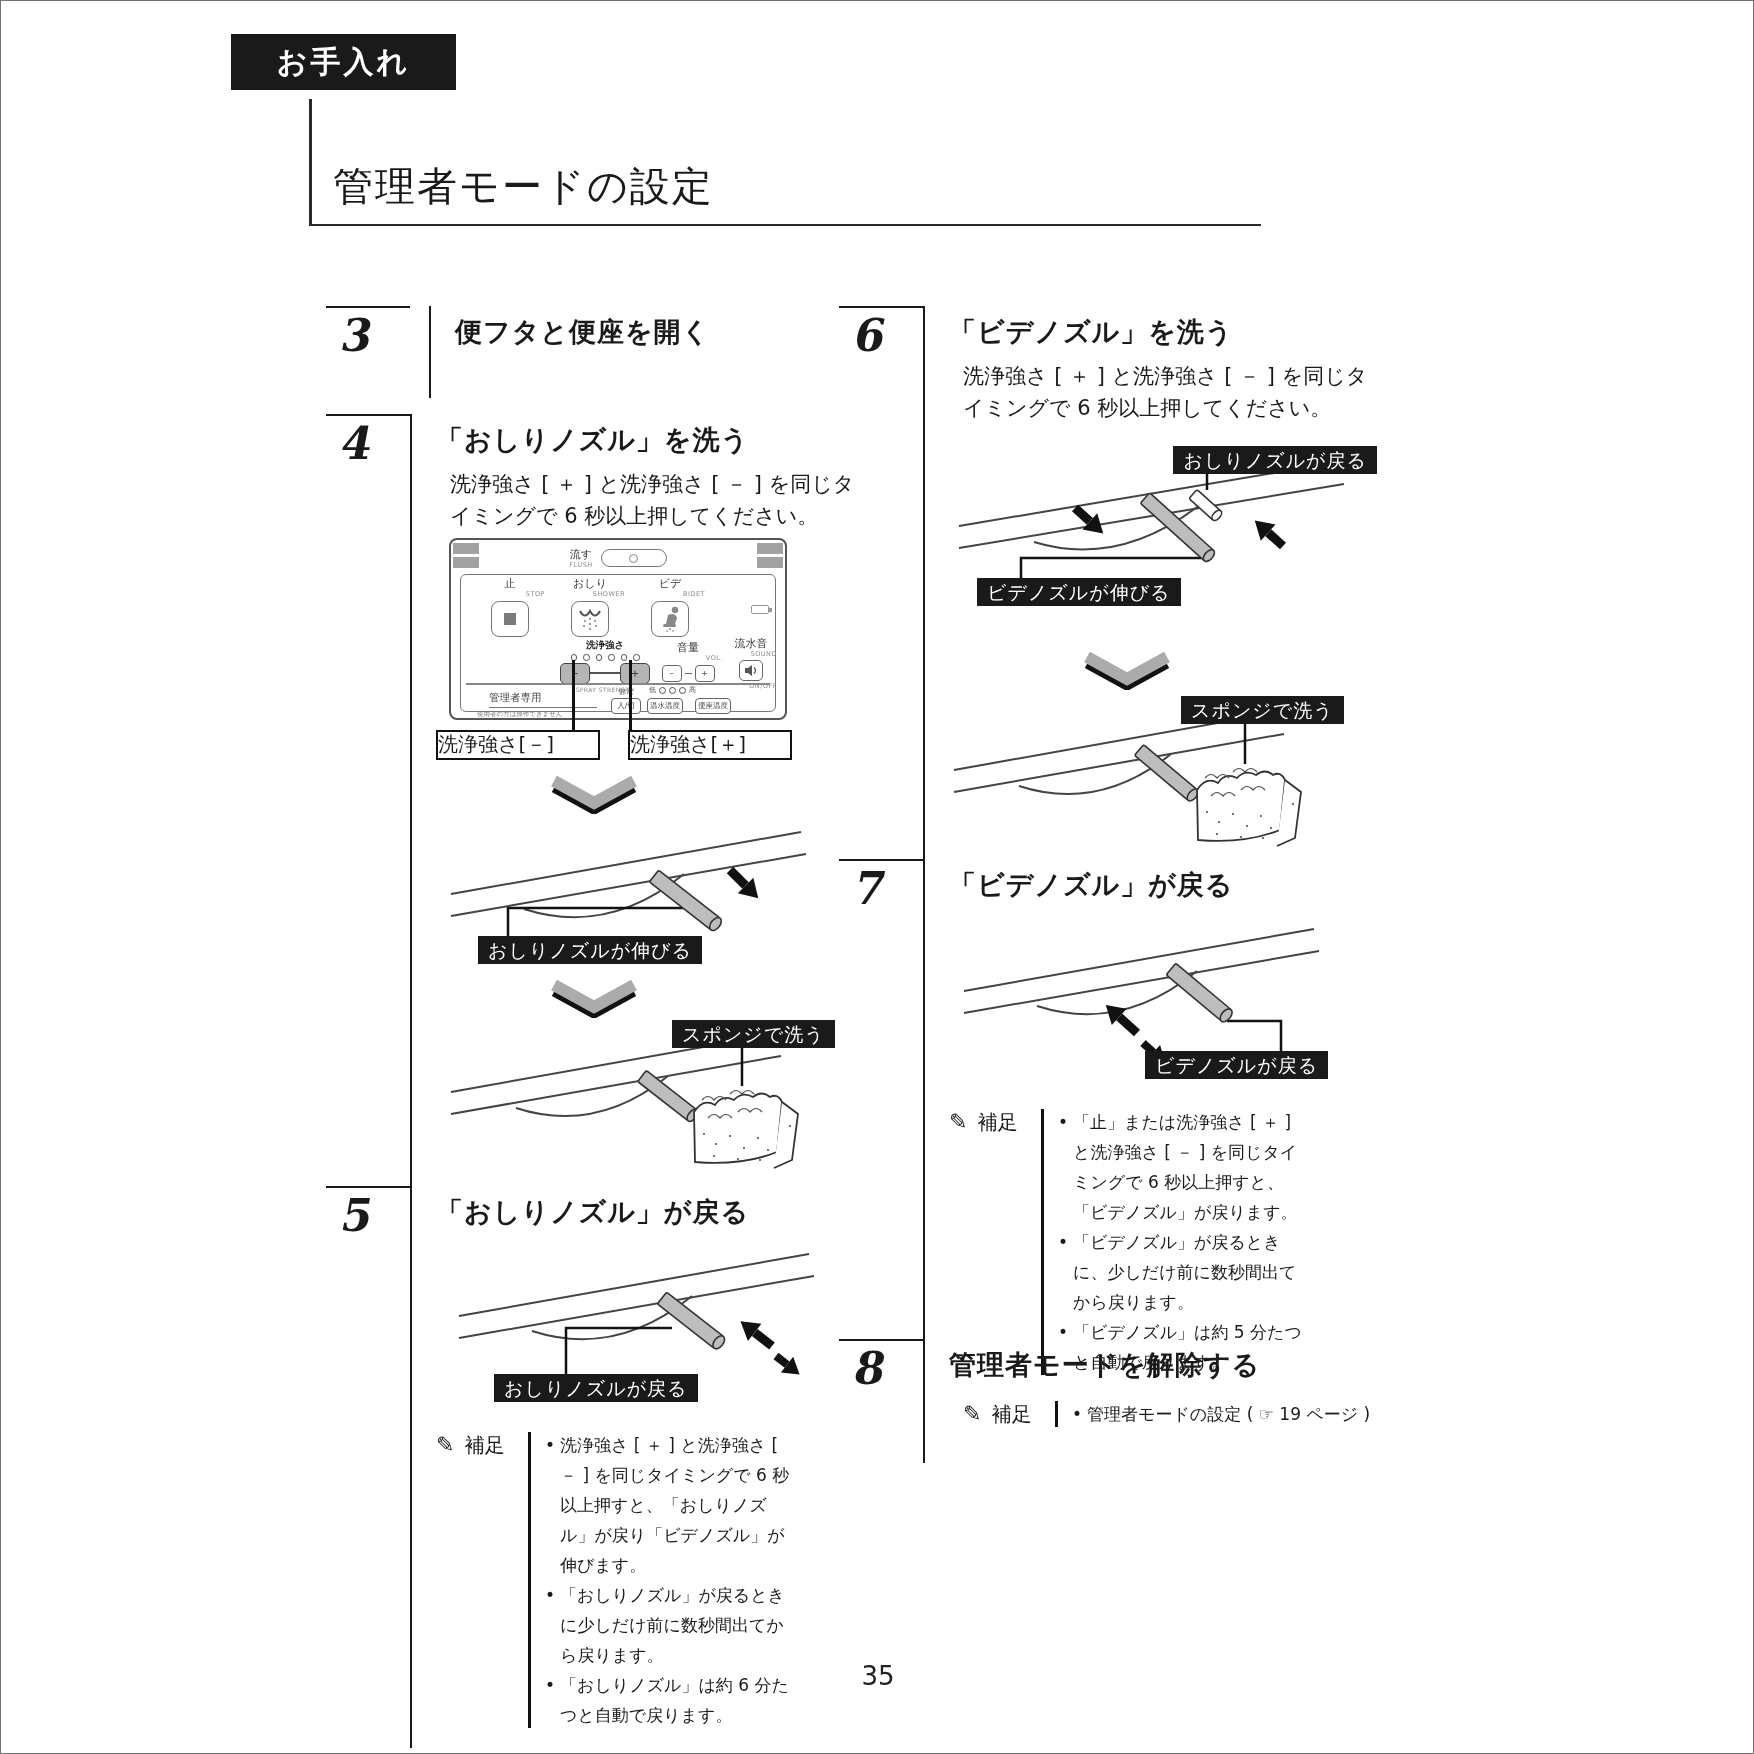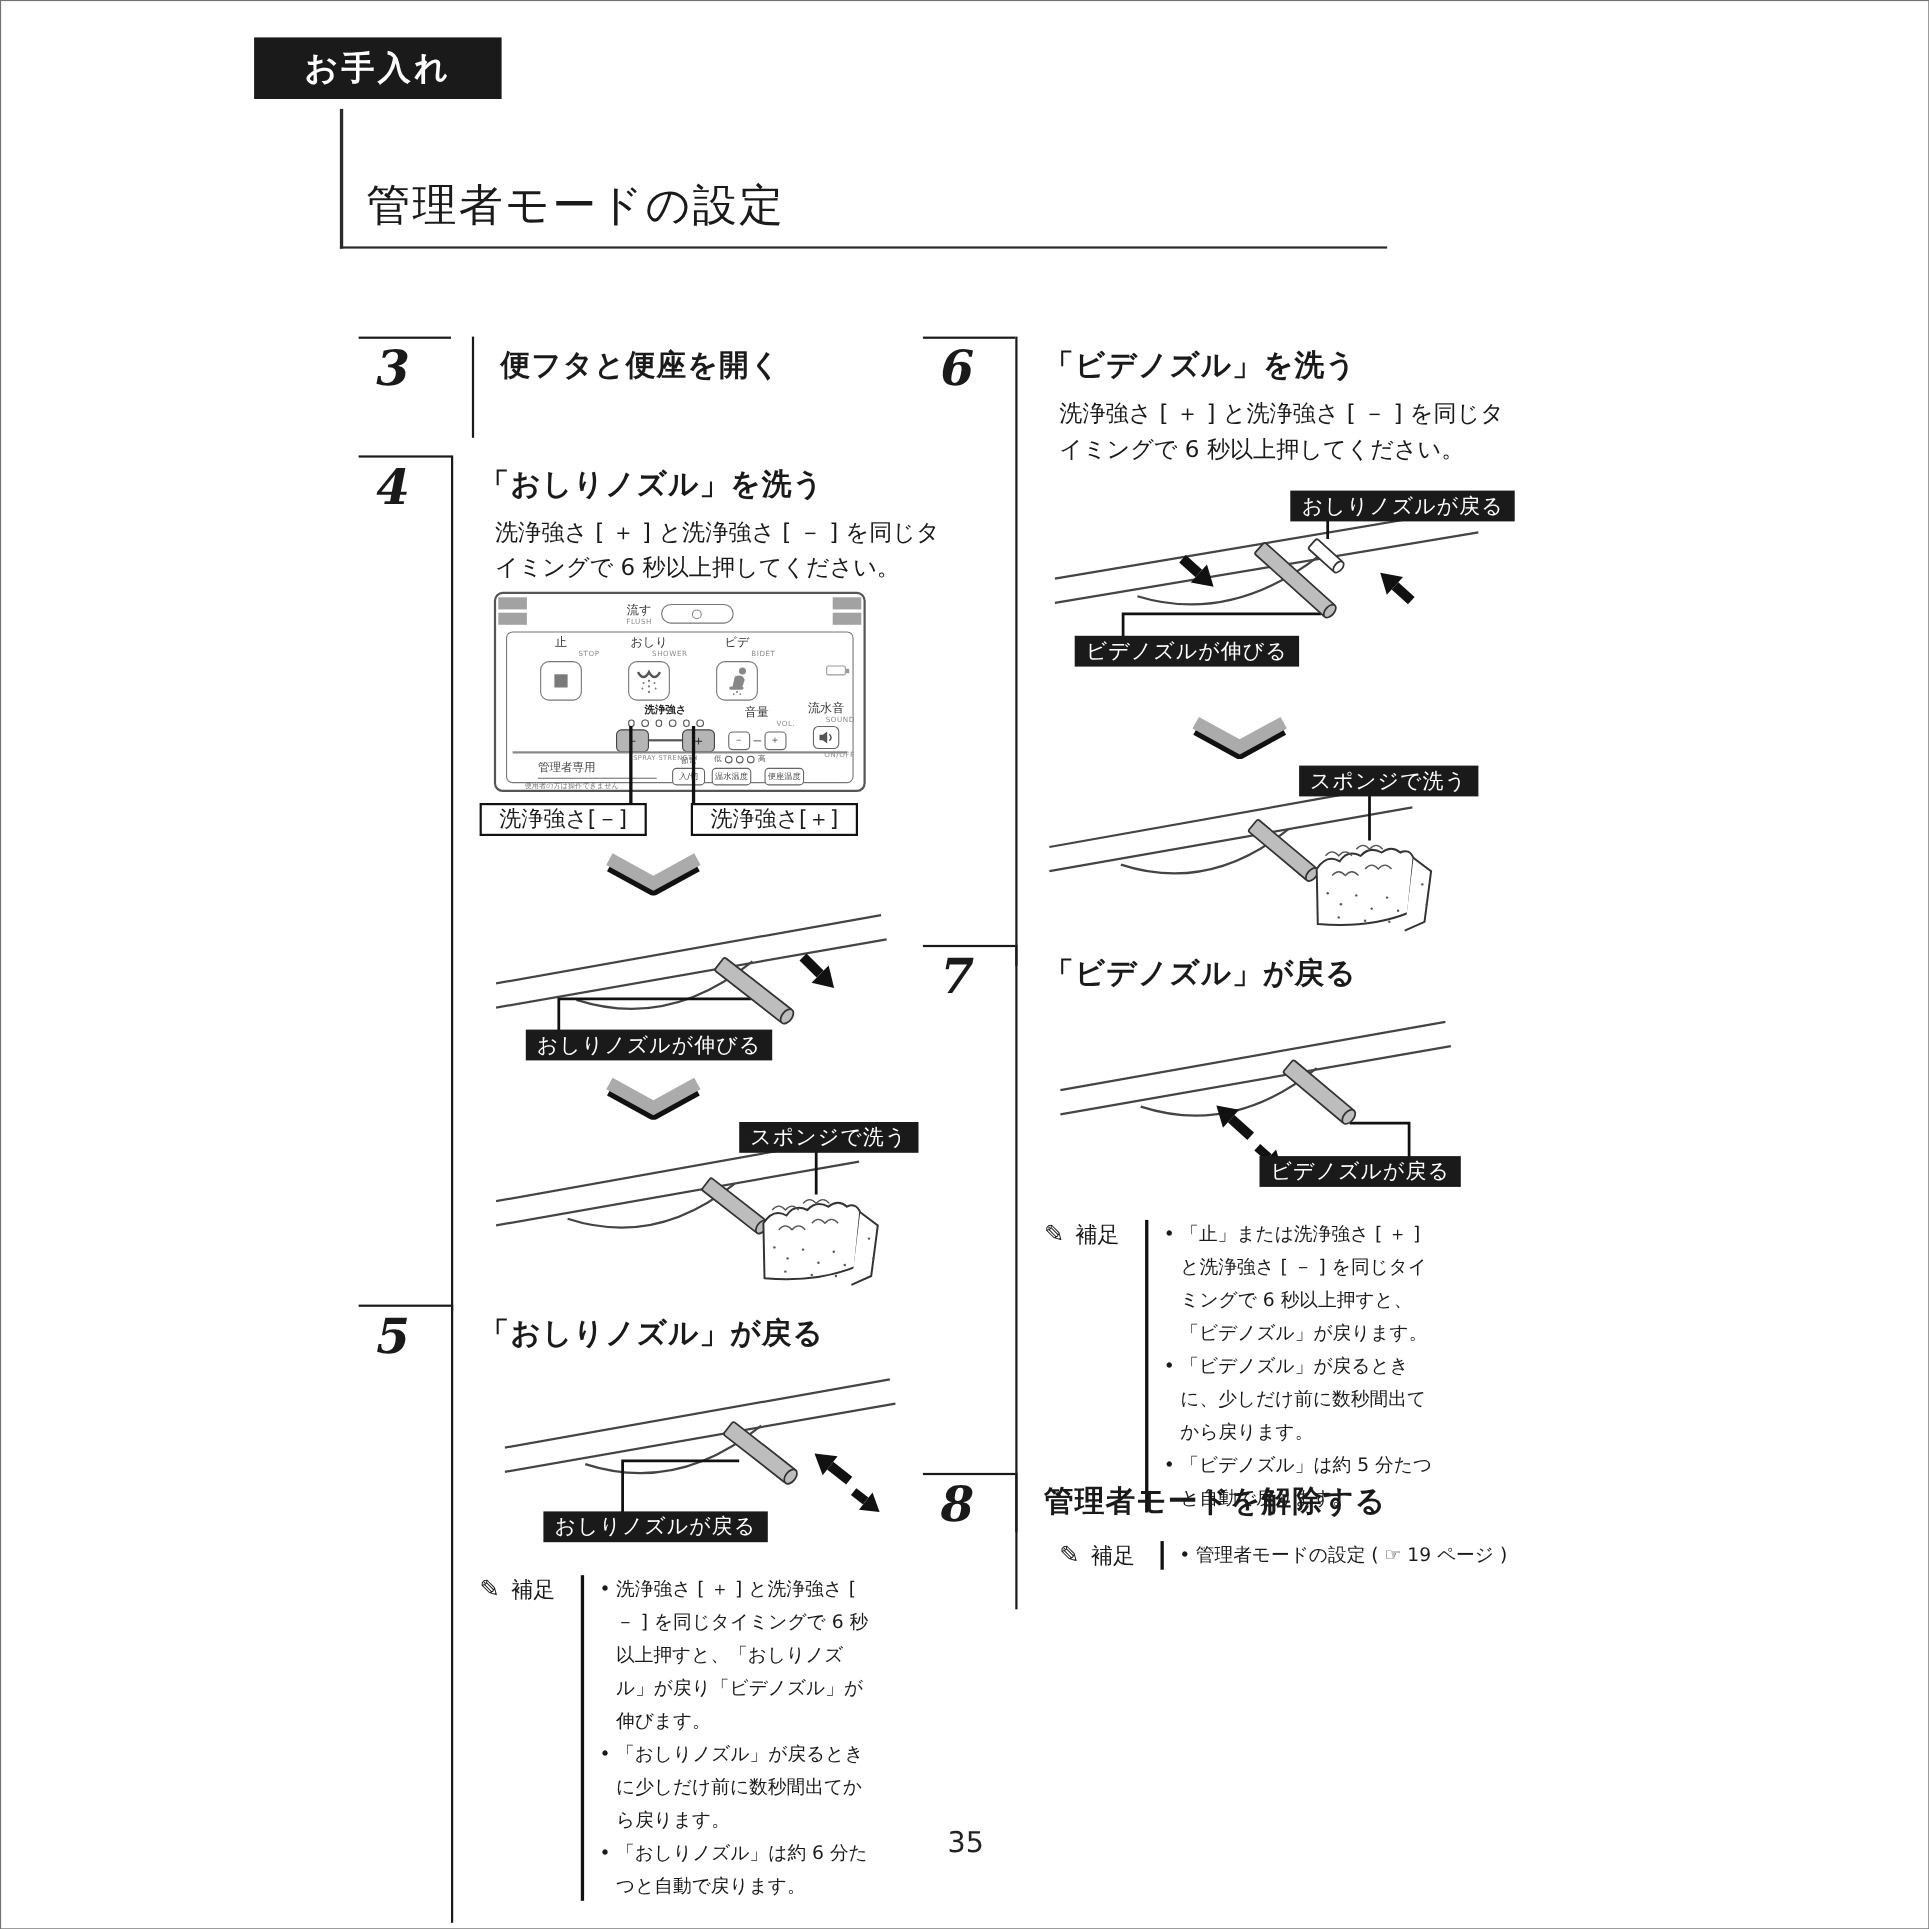--- a/index.html
+++ b/index.html
@@ -18,21 +18,21 @@
   .step-num { width:84px; flex:0 0 84px; border-top:2.5px solid #1a1a1a; padding:2px 0 0 16px;
               font-family:"DejaVu Serif","Liberation Serif",serif; font-style:italic; font-weight:bold; font-size:44px; }
   .step-content { border-left:2.5px solid #1a1a1a; padding:8px 0 26px 24px; flex:1; }
   .step-heading { font-size:27px; font-weight:bold; letter-spacing:1px; }
   .step-body { font-size:21px; line-height:32px; margin:10px 0 0 14px; width:408px; }
 
   
   .blabel { position:absolute; background:#1a1a1a; color:#fff; font-size:19px; height:28px; line-height:28px;
             text-align:center; padding:0 10px; letter-spacing:1px; white-space:nowrap; }
   .callout { position:absolute; border:2.5px solid #111; background:#fff; font-size:20px; height:30px; line-height:25px;
-             text-align:center; width:152px; }
+             text-align:left; width:164px; }
 
   .vline { position:absolute; width:3px; background:#111; }
 
   
   .fig { position:relative; }
   .chev { display:block; }
 
   
   .note { display:flex; align-items:stretch; margin-top:10px; }
   .note-head { flex:0 0 92px; font-size:20px; padding-top:2px; white-space:nowrap; }

